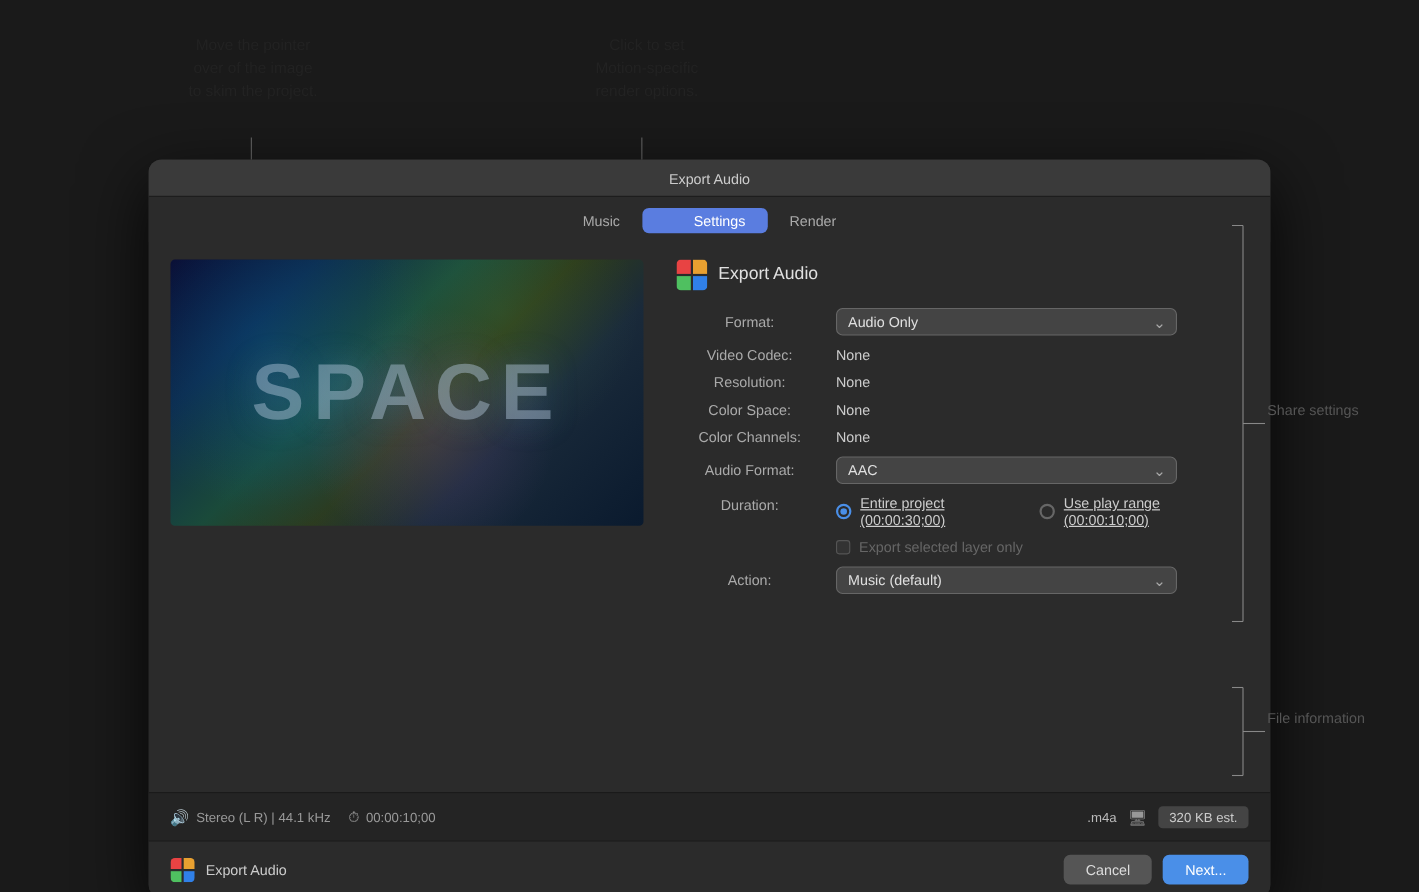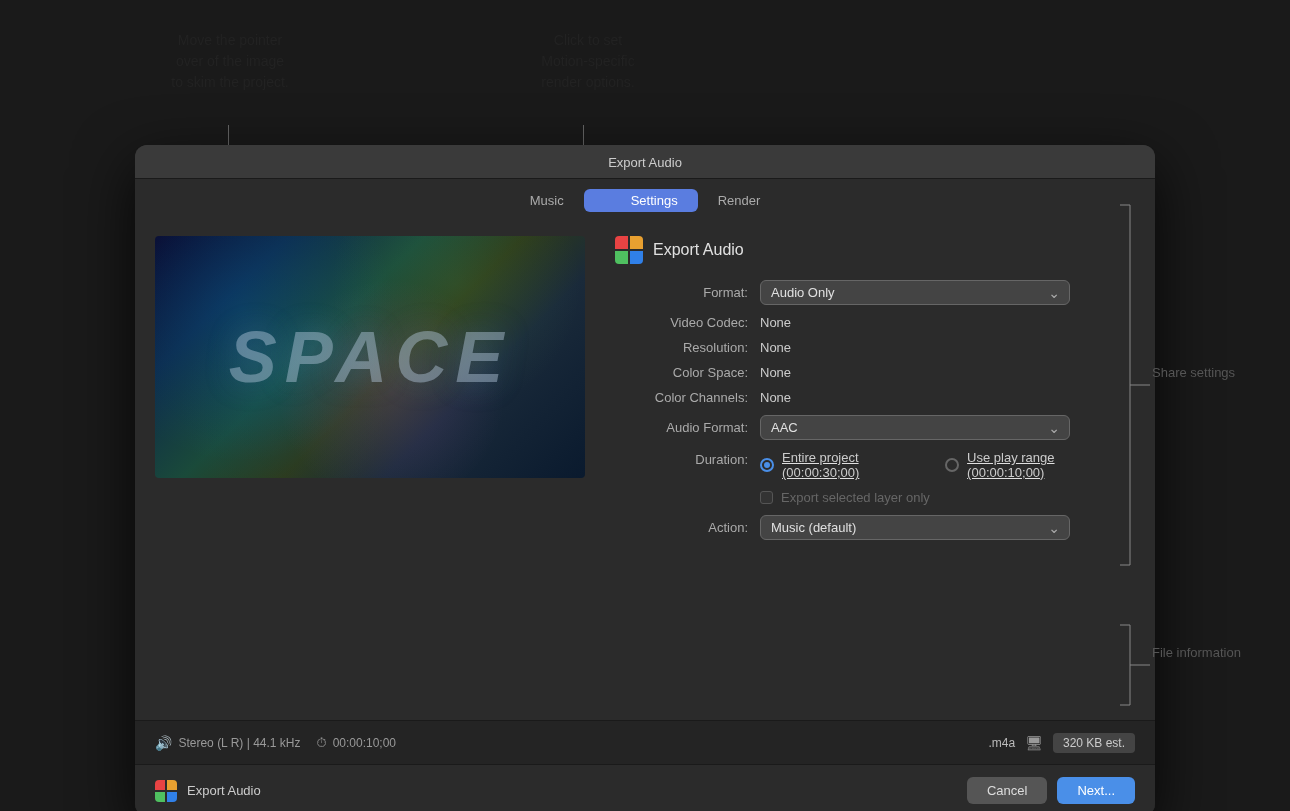--- a/index.html
+++ b/index.html
@@ -93,21 +93,20 @@
       justify-content: center;
     }
     .space-text {
       font-size: 72px;
       font-weight: 900;
       color: rgba(180,200,220,0.45);
       letter-spacing: 8px;
       text-shadow: 0 0 30px rgba(100,150,200,0.3);
       position: relative;
       z-index: 2;
-      font-style: italic;
     }
     .space-stars {
       position: absolute;
       inset: 0;
       background:
         radial-gradient(circle at 20% 30%, rgba(0,150,255,0.15) 0%, transparent 40%),
         radial-gradient(circle at 70% 20%, rgba(100,200,100,0.12) 0%, transparent 35%),
         radial-gradient(circle at 55% 65%, rgba(180,100,200,0.18) 0%, transparent 40%),
         radial-gradient(circle at 30% 70%, rgba(0,100,200,0.1) 0%, transparent 30%);
     }
@@ -145,21 +144,21 @@
       font-weight: 500;
     }
 
     
     .form-row {
       display: flex;
       align-items: center;
       margin-bottom: 10px;
     }
     .form-label {
-      text-align: right;
+      text-align: center;
       width: 145px;
       padding-right: 12px;
       font-size: 13px;
       color: #aaa;
       flex-shrink: 0;
     }
     .form-value {
       font-size: 13px;
       color: #ccc;
     }

